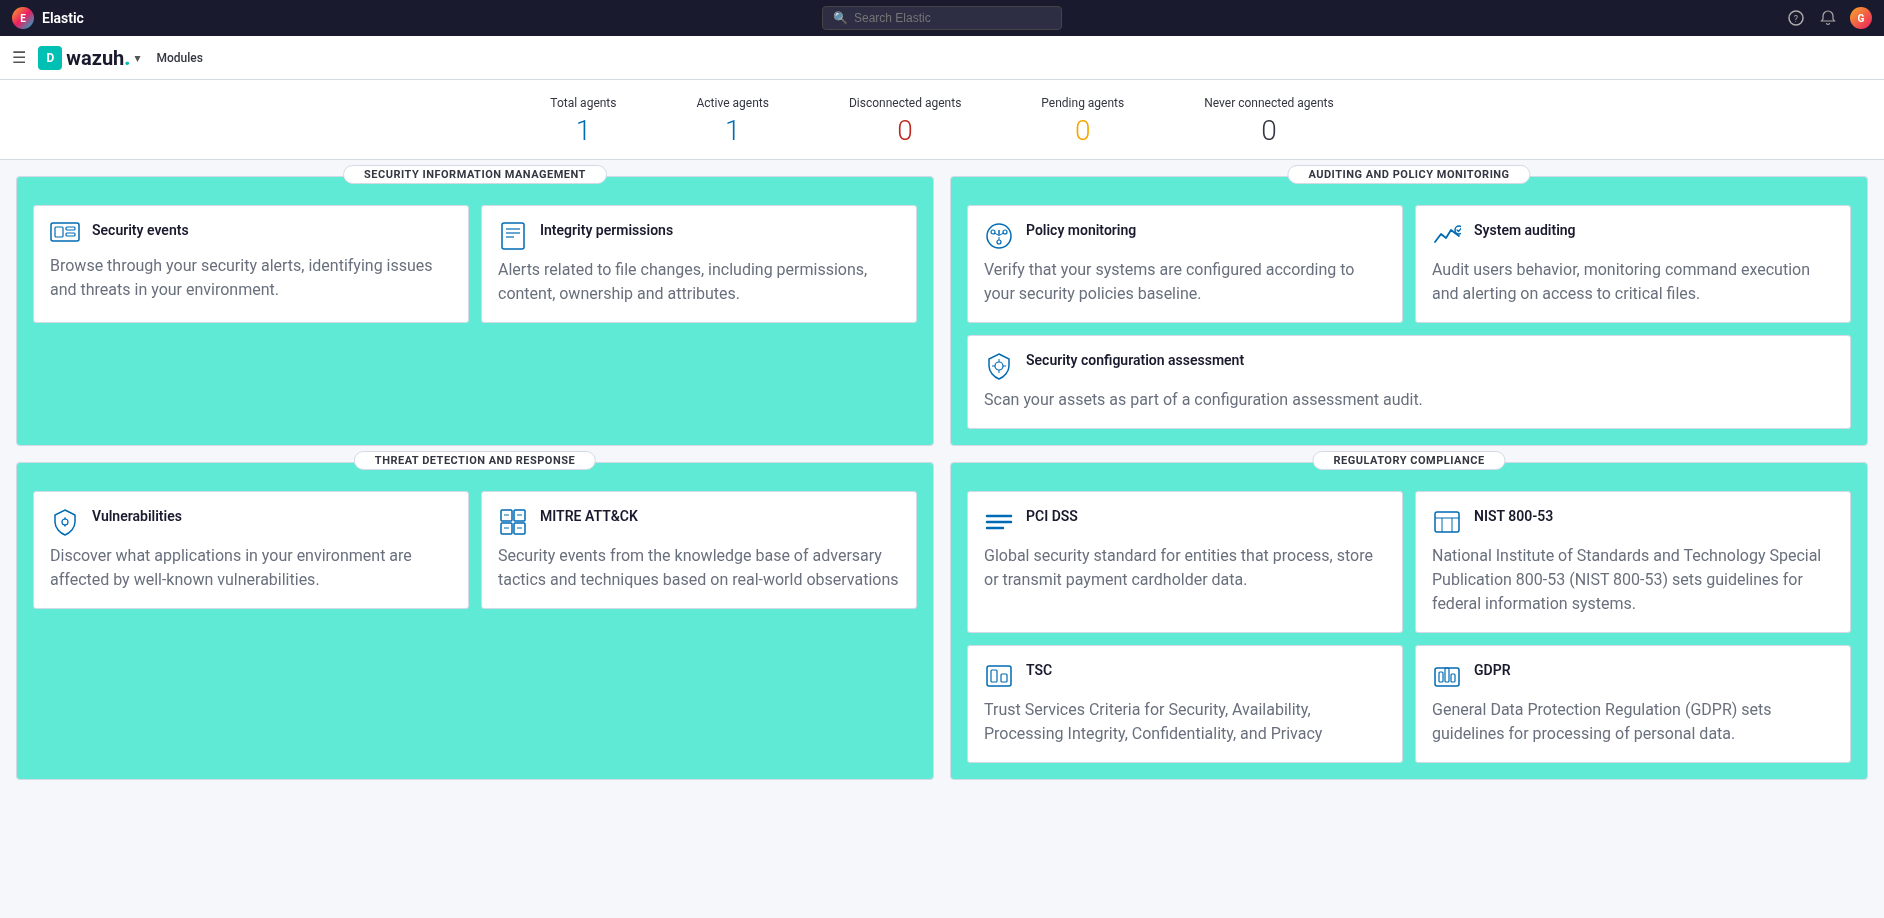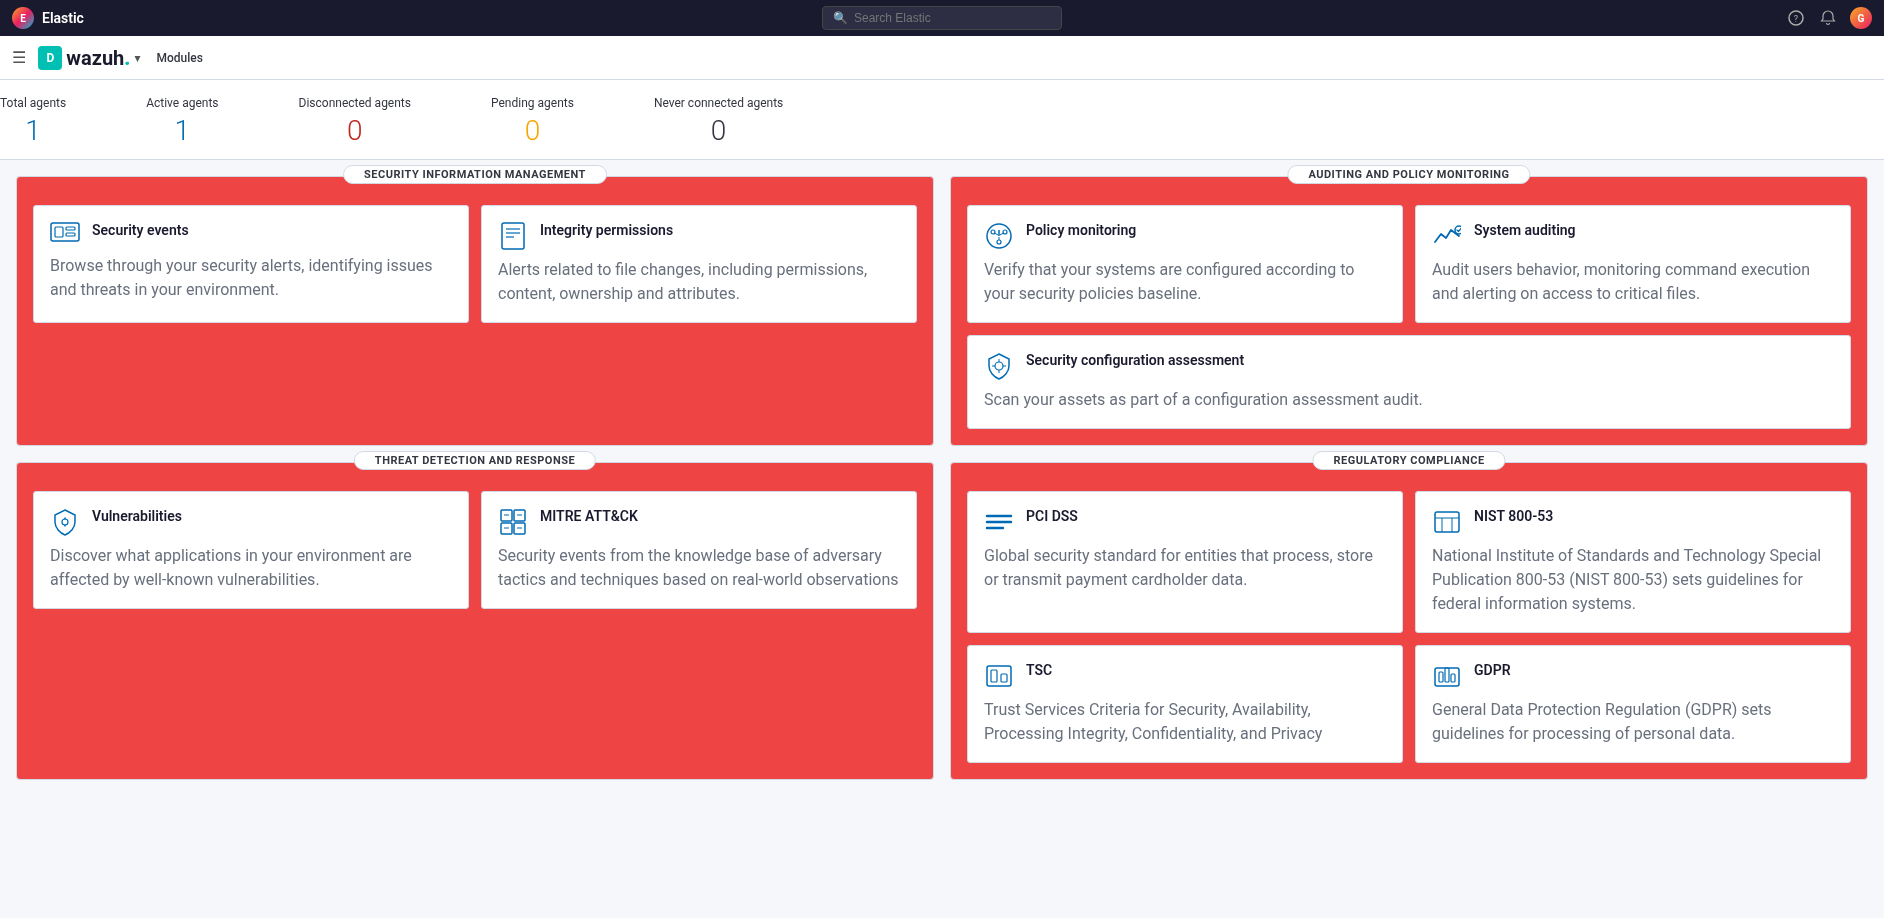--- a/index.html
+++ b/index.html
@@ -46,38 +46,38 @@
     .wazuh-text { font-size: 20px; font-weight: 700; color: #1a1a2e; }
     .wazuh-dot { color: #00bfb3; font-size: 20px; font-weight: 900; }
     .dropdown-arrow { color: #555; font-size: 12px; cursor: pointer; }
     .modules-label { color: #343741; font-size: 12px; font-weight: 500; margin-left: 4px; }
 
     
     .stats-bar {
       background: #fff;
       padding: 16px 0 12px;
       display: flex;
-      justify-content: flex-start;
+      justify-content: center;
       gap: 80px;
       border-bottom: 1px solid #d3dae6;
     }
     .stat-item { text-align: center; }
     .stat-label { font-size: 12px; color: #343741; margin-bottom: 4px; }
     .stat-value { font-size: 28px; font-weight: 300; }
     .stat-blue { color: #006bb4; }
     .stat-red { color: #bd271e; }
     .stat-yellow { color: #f5a700; }
     .stat-gray { color: #343741; }
 
     
     .main-content { padding: 16px; display: flex; flex-direction: column; gap: 16px; }
 
     
     .sections-row { display: flex; gap: 16px; }
-    .section-panel { flex: 1; background: #ef4444; border: 1px solid #d3dae6; border-radius: 4px; padding: 16px; position: relative; }
+    .section-panel { flex: 1; background: #5eead4; border: 1px solid #d3dae6; border-radius: 4px; padding: 16px; position: relative; }
     .section-title-bar {
       position: absolute; top: -12px; left: 50%; transform: translateX(-50%);
       background: #fff; border: 1px solid #d3dae6; border-radius: 20px;
       padding: 2px 20px; white-space: nowrap;
       font-size: 11px; font-weight: 700; color: #343741; letter-spacing: 0.5px;
     }
     .cards-grid { display: flex; gap: 12px; margin-top: 12px; flex-wrap: wrap; }
 
     
     .module-card {

